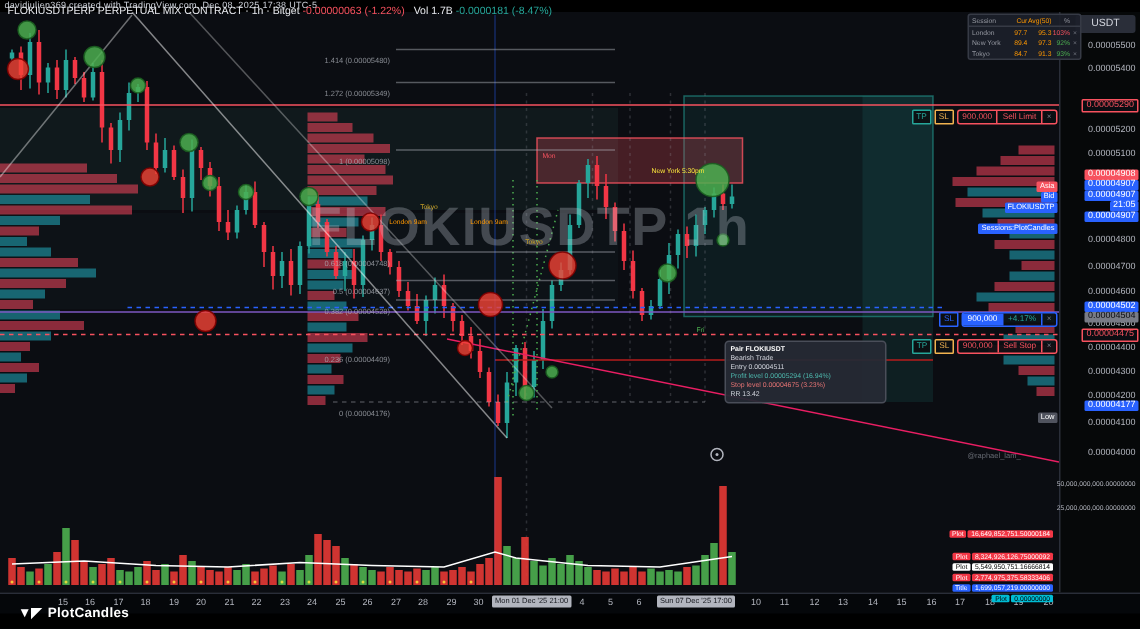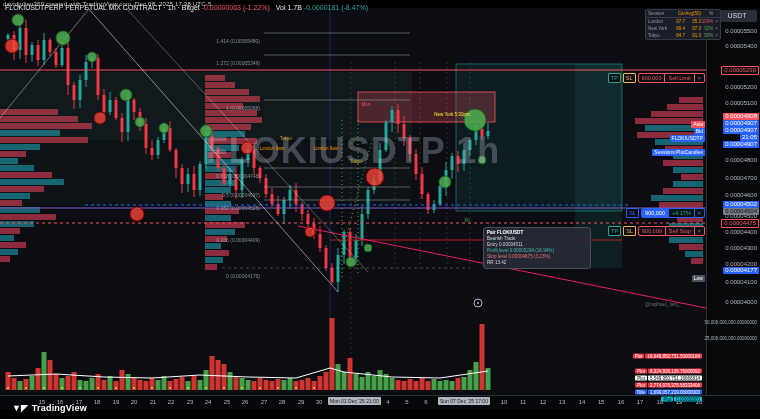--- a/index.html
+++ b/index.html
@@ -566,21 +566,21 @@
       <div class="tick" style="left: 640px;">17</div>
       <div class="tick" style="left: 660px;">18</div>
       <div class="tick" style="left: 679px;">19</div>
       <div class="tick" style="left: 699px;">20</div>
       <div class="tbox" style="left: 328px;">Mon 01 Dec '25  21:00</div>
       <div class="tbox" style="left: 438px;">Sun 07 Dec '25  17:00</div>
     </div>
 
   <div id="logo">
     <span class="glyph">▼◤</span>
-    <span class="name">TradingView</span>
+    <span class="name">PlotCandles</span>
   </div>
 <div class="tag" style="top: 121px; background: rgb(247, 82, 95);">Asia</div>
     <div class="tag" style="top: 128px; background: rgb(41, 98, 255);">Bid</div>
     <div class="tag" style="top: 135px; background: rgb(41, 98, 255);">FLOKIUSDTP</div>
     <div class="tag" style="top: 149px; background: rgb(41, 98, 255);">Sessions:PlotCandles</div>
     <div class="tag" style="top: 275px; background: rgb(80, 83, 94);">Low</div>
     <div class="order-row" style="top: 78px;">
       <div class="badge" style="border: 1px solid rgb(38, 166, 154); color: rgb(38, 166, 154);">TP</div>
       <div class="badge" style="border: 1px solid rgb(242, 179, 80); color: rgb(242, 179, 80);">SL</div>
       <div class="obox" style="border: 1px solid rgb(247, 82, 95);">

